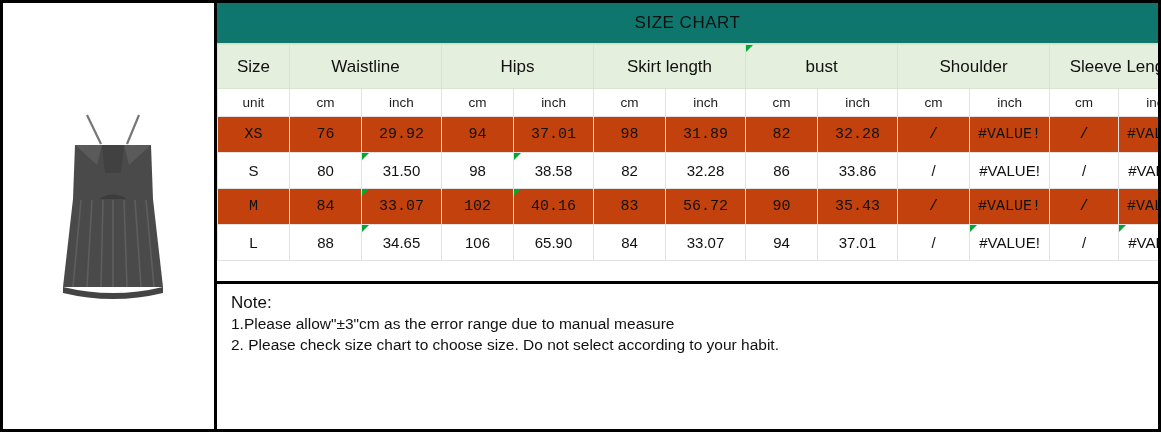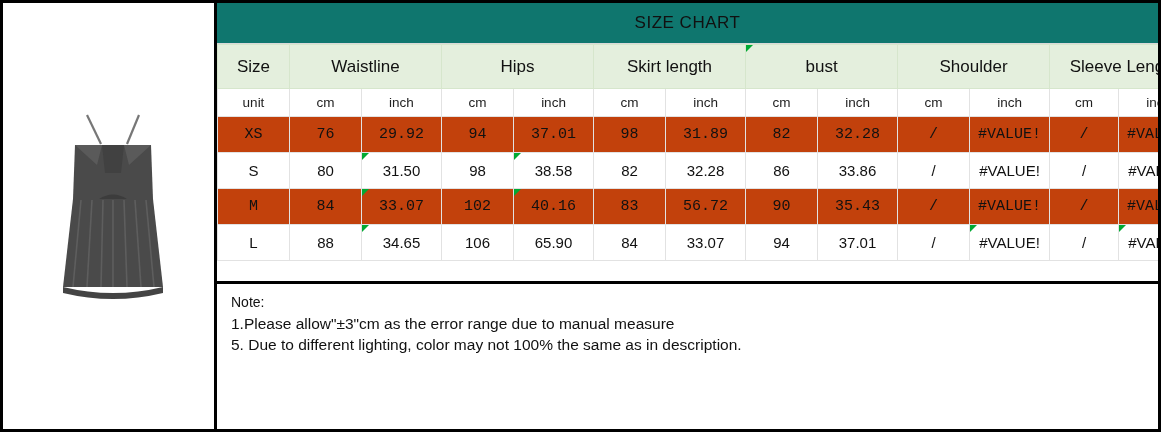--- a/index.html
+++ b/index.html
@@ -117,21 +117,21 @@
     background: #ffffff;
     padding: 8px 0 0 14px;
   }
   #notes .note-line {
     font-size: 15.5px;
     line-height: 21px;
     color: #111;
     white-space: nowrap;
   }
   #notes .note-head {
-    font-size: 14px;
+    font-size: 17px;
     line-height: 21px;
     color: #111;
   }
 </style>
 </head>
 <body>
 
 <div id="page">
 
   <div id="product-panel">
@@ -274,16 +274,16 @@
           <td>/</td>
           <td>#VALUE!<span class="marker"></span></td>
         </tr>
       </tbody>
     </table>
   </div>
 
   <div id="notes">
     <div class="note-head">Note:</div>
     <div class="note-line">1.Please allow"±3"cm as the error range due to manual measure</div>
-    <div class="note-line">5. Due to different lighting, color may not 100% the same as in description.</div>
+    <div class="note-line">2. Please check size chart to choose size. Do not select according to your habit.</div>
   </div>
 
 </div>
 
 </body></html>

